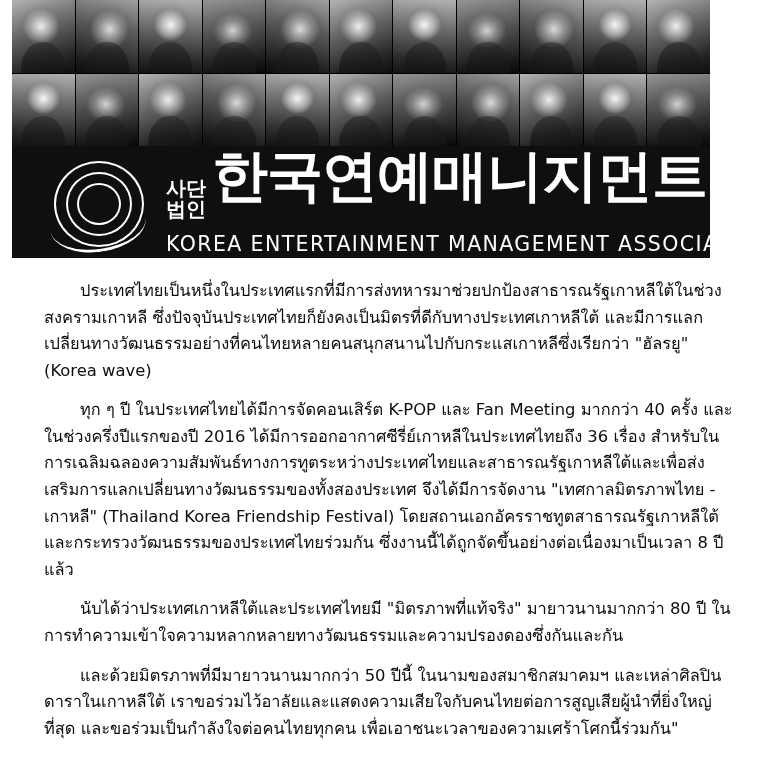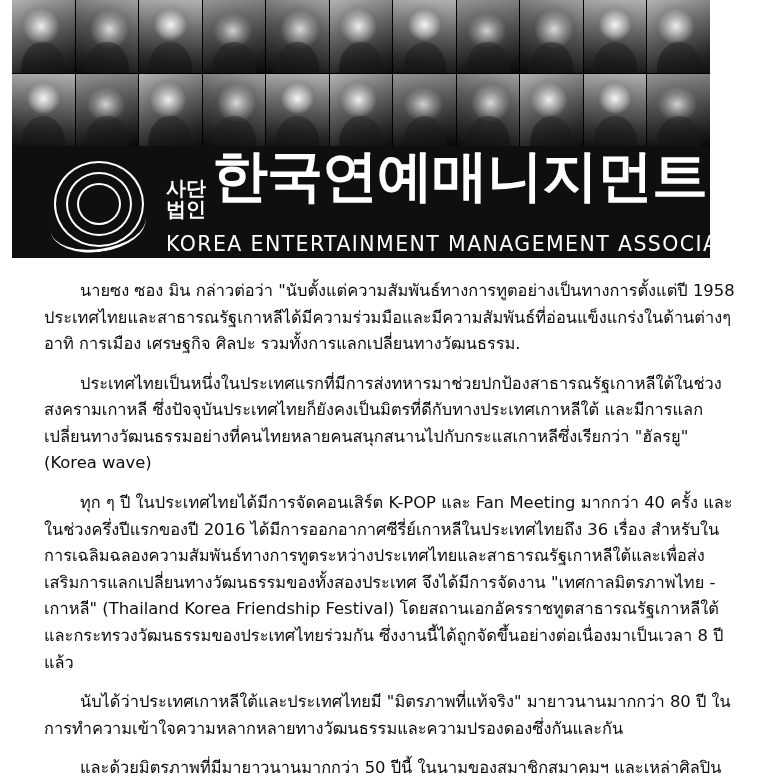--- a/index.html
+++ b/index.html
@@ -221,20 +221,19 @@
           </span>
           <span class="logo-main">한국연예매니지먼트협회</span>
         </div>
         <div class="logo-line2">KOREA ENTERTAINMENT MANAGEMENT ASSOCIATION</div>
       </div>
     </div>
 
   </div>
 
   <div class="article">
-    <p>นายซง ซอง มิน กล่าวต่อว่า "นับตั้งแต่ความสัมพันธ์ทางการทูตอย่างเป็นทางการตั้งแต่ปี 1958 ประเทศไทยและสาธารณรัฐเกาหลีได้มีความร่วมมือและมีความสัมพันธ์ที่อ่อนแข็งแกร่งในด้านต่างๆ อาทิ การเมือง เศรษฐกิจ ศิลปะ รวมทั้งการแลกเปลี่ยนทางวัฒนธรรม.</p>
     <p>ประเทศไทยเป็นหนึ่งในประเทศแรกที่มีการส่งทหารมาช่วยปกป้องสาธารณรัฐเกาหลีใต้ในช่วงสงครามเกาหลี ซึ่งปัจจุบันประเทศไทยก็ยังคงเป็นมิตรที่ดีกับทางประเทศเกาหลีใต้ และมีการแลกเปลี่ยนทางวัฒนธรรมอย่างที่คนไทยหลายคนสนุกสนานไปกับกระแสเกาหลีซึ่งเรียกว่า "ฮัลรยู" (Korea wave)</p>
     <p>ทุก ๆ ปี ในประเทศไทยได้มีการจัดคอนเสิร์ต K-POP และ Fan Meeting มากกว่า 40 ครั้ง และ ในช่วงครึ่งปีแรกของปี 2016 ได้มีการออกอากาศซีรี่ย์เกาหลีในประเทศไทยถึง 36 เรื่อง สำหรับในการเฉลิมฉลองความสัมพันธ์ทางการทูตระหว่างประเทศไทยและสาธารณรัฐเกาหลีใต้และเพื่อส่งเสริมการแลกเปลี่ยนทางวัฒนธรรมของทั้งสองประเทศ จึงได้มีการจัดงาน "เทศกาลมิตรภาพไทย - เกาหลี" (Thailand Korea Friendship Festival) โดยสถานเอกอัครราชทูตสาธารณรัฐเกาหลีใต้และกระทรวงวัฒนธรรมของประเทศไทยร่วมกัน ซึ่งงานนี้ได้ถูกจัดขึ้นอย่างต่อเนื่องมาเป็นเวลา 8 ปีแล้ว</p>
     <p>นับได้ว่าประเทศเกาหลีใต้และประเทศไทยมี "มิตรภาพที่แท้จริง" มายาวนานมากกว่า 80 ปี ในการทำความเข้าใจความหลากหลายทางวัฒนธรรมและความปรองดองซึ่งกันและกัน</p>
     <p>และด้วยมิตรภาพที่มีมายาวนานมากกว่า 50 ปีนี้ ในนามของสมาชิกสมาคมฯ และเหล่าศิลปินดาราในเกาหลีใต้ เราขอร่วมไว้อาลัยและแสดงความเสียใจกับคนไทยต่อการสูญเสียผู้นำที่ยิ่งใหญ่ที่สุด และขอร่วมเป็นกำลังใจต่อคนไทยทุกคน เพื่อเอาชนะเวลาของความเศร้าโศกนี้ร่วมกัน"</p>
   </div>
 
 </div>
 
 </body></html>

